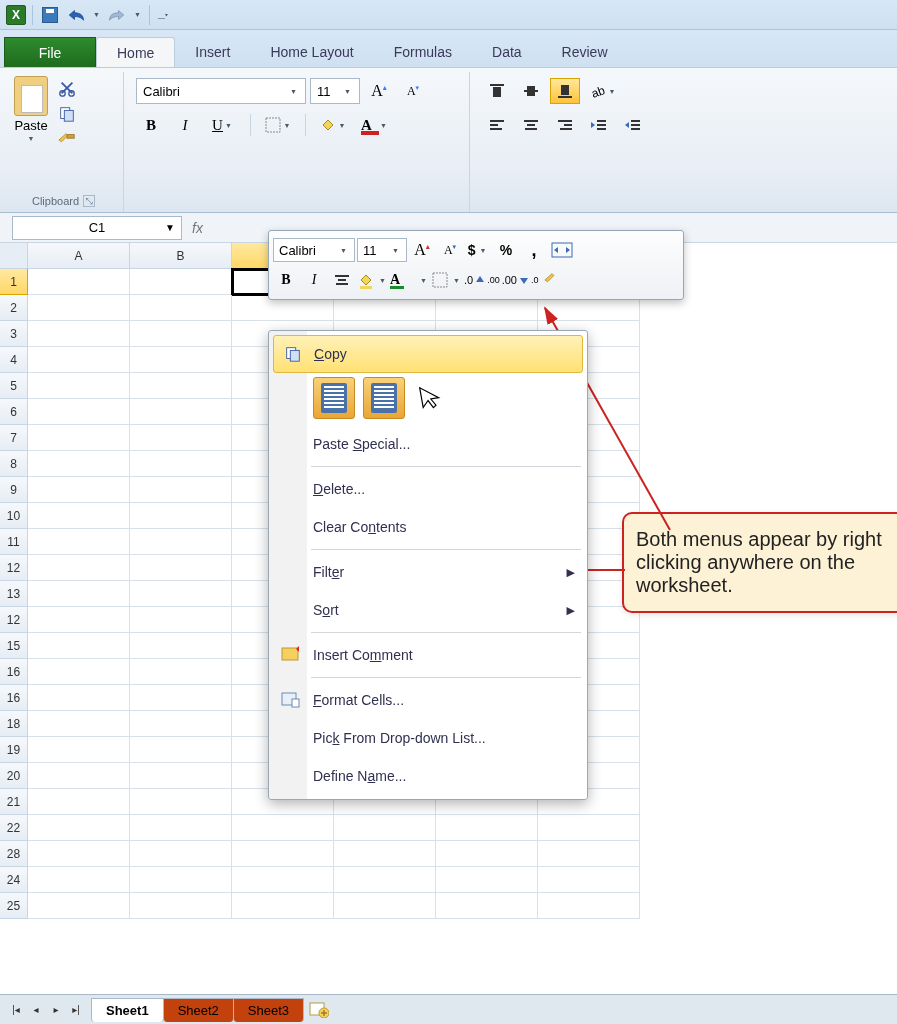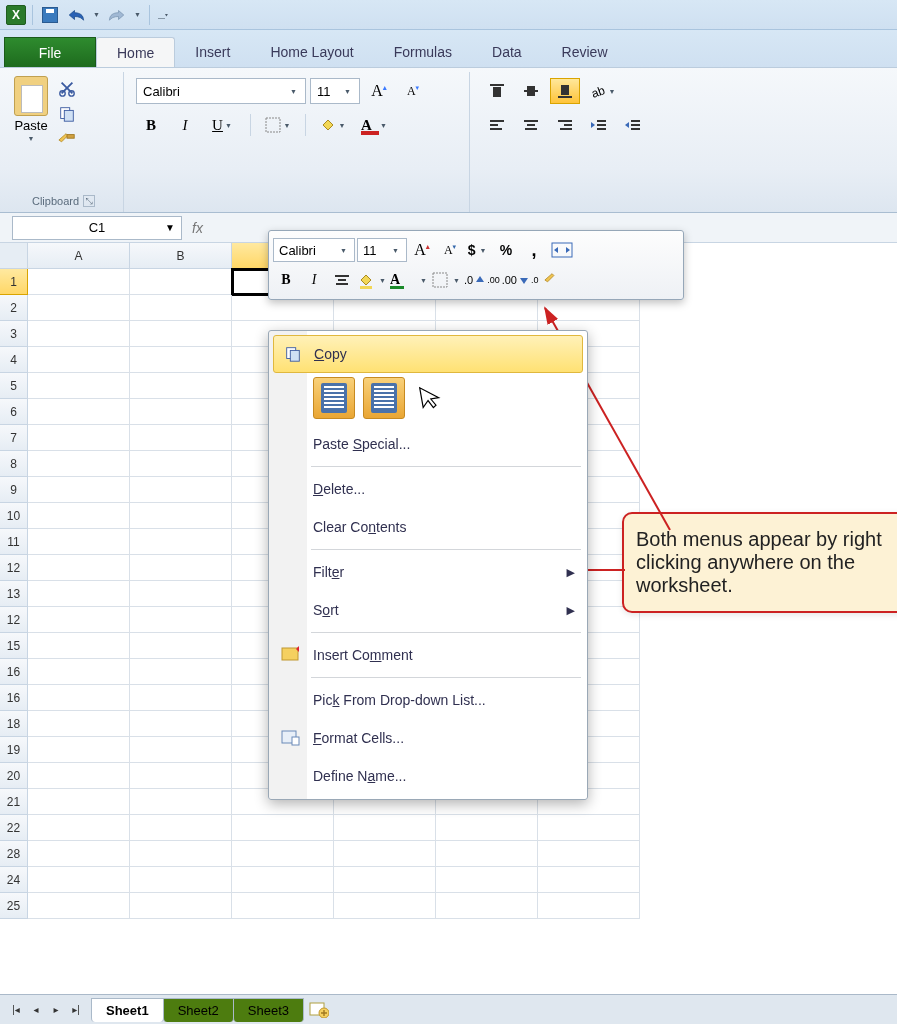--- a/index.html
+++ b/index.html
@@ -48,21 +48,21 @@
 .colhdr,.rowhdr{background:linear-gradient(180deg,#f6f8fb,#e6edf4);border-right:1px solid #c8d5e3;border-bottom:1px solid #c8d5e3;display:flex;align-items:center;justify-content:center;font-size:12px;color:#333}
 .corner{background:#e6edf4;border-right:1px solid #c8d5e3;border-bottom:1px solid #c8d5e3}
 .rowhdr.sel,.colhdr.sel{background:linear-gradient(180deg,#ffe9a0,#ffd767);border-color:#d9a400}
 .cell{border-right:1px solid #d9e0e8;border-bottom:1px solid #d9e0e8}
 .cell.selected{outline:3px solid #000;outline-offset:-2px;background:#fff}
 
 .sheetbar{position:absolute;bottom:0;left:0;right:0;height:30px;background:#dfe7ef;display:flex;align-items:center;padding-left:6px;border-top:1px solid #aab9c9;gap:0}
 .nav-btn{width:20px;height:20px;display:flex;align-items:center;justify-content:center;font-size:10px;cursor:pointer;color:#333}
 .sheettab{padding:4px 14px;background:#fff;border:1px solid #aab9c9;border-bottom:none;font-size:13px;margin-left:-1px;position:relative;border-radius:0 0 4px 4px;}
 .sheettab.active{background:#fff;font-weight:bold;z-index:2}
-.sheettab.inactive{background:#4d7c0f}
+.sheettab.inactive{background:#c2410c}
 .new-sheet{width:22px;height:18px;display:flex;align-items:center;justify-content:center;margin-left:4px}
 
 .mini-toolbar{position:absolute;left:268px;top:230px;width:416px;background:linear-gradient(180deg,#fdfdfd,#eef1f5);border:1px solid #96a7b8;border-radius:3px;box-shadow:0 3px 8px rgba(0,0,0,.25);padding:4px;z-index:50}
 .mt-row{display:flex;align-items:center;gap:2px;height:30px}
 .mt-combo{height:24px;background:#fff;border:1px solid #aab9c9;display:flex;align-items:center;padding:0 5px;font-size:13px;justify-content:space-between}
 .mt-btn{min-width:26px;height:24px;display:flex;align-items:center;justify-content:center;cursor:pointer;font-size:14px;gap:2px}
 
 .context-menu{position:absolute;left:268px;top:330px;width:320px;background:linear-gradient(90deg,#f2f2f2 0 38px,#fff 38px);border:1px solid #9aa8b6;border-radius:3px;box-shadow:0 4px 14px rgba(0,0,0,.3);padding:4px 2px;z-index:51}
 .cm-item{height:38px;display:flex;align-items:center;padding:0 10px 0 42px;font-size:14px;color:#303050;position:relative;cursor:pointer}
 .cm-item.hover{background:linear-gradient(180deg,#fff1b8,#ffe173);border:1px solid #e0b83e;border-radius:3px;margin:0 2px;padding-left:40px}
@@ -604,30 +604,30 @@
       <span class="ic">
         <svg width="20" height="18" viewBox="0 0 20 18">
           <rect x="2" y="2" width="16" height="12" fill="#f5d060" stroke="#c09830"></rect>
           <path d="M16 3 L19 0 L19 6 Z" fill="#d23"></path>
         </svg>
       </span>
       <span>Insert Co<span class="und">m</span>ment</span>
     </div>
   <div class="cm-sep"></div>
   <div class="cm-item">
-      <span>Pic<span class="und">k</span> From Drop-down List...</span>
-    </div>
-  <div class="cm-item">
       <span class="ic">
         <svg width="20" height="18" viewBox="0 0 20 18">
           <rect x="2" y="2" width="14" height="12" fill="#e8eff8" stroke="#6a8ab8"></rect>
           <rect x="12" y="8" width="7" height="8" fill="#fff" stroke="#6a8ab8"></rect>
         </svg>
       </span>
       <span><span class="und">F</span>ormat Cells...</span>
+    </div>
+  <div class="cm-item">
+      <span>Pic<span class="und">k</span> From Drop-down List...</span>
     </div>
   <div class="cm-item">
       <span>Define N<span class="und">a</span>me...</span>
     </div>
 </div>
 
 <div class="cursor-pointer">
   <svg width="22" height="26" viewBox="0 0 22 26">
       <path d="M2 2 L2 22 L8 16 L12 24 L15 22 L11 15 L19 15 Z" fill="#fff" stroke="#000" stroke-width="1.2"></path>
     </svg>

